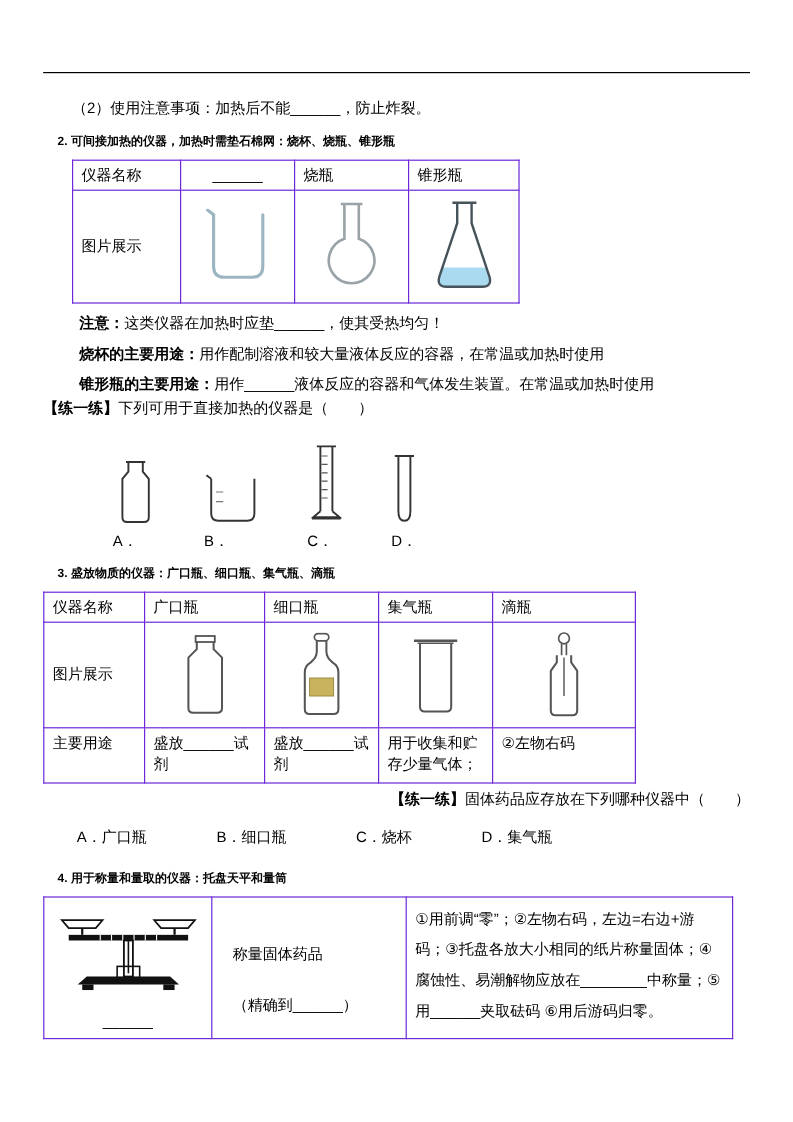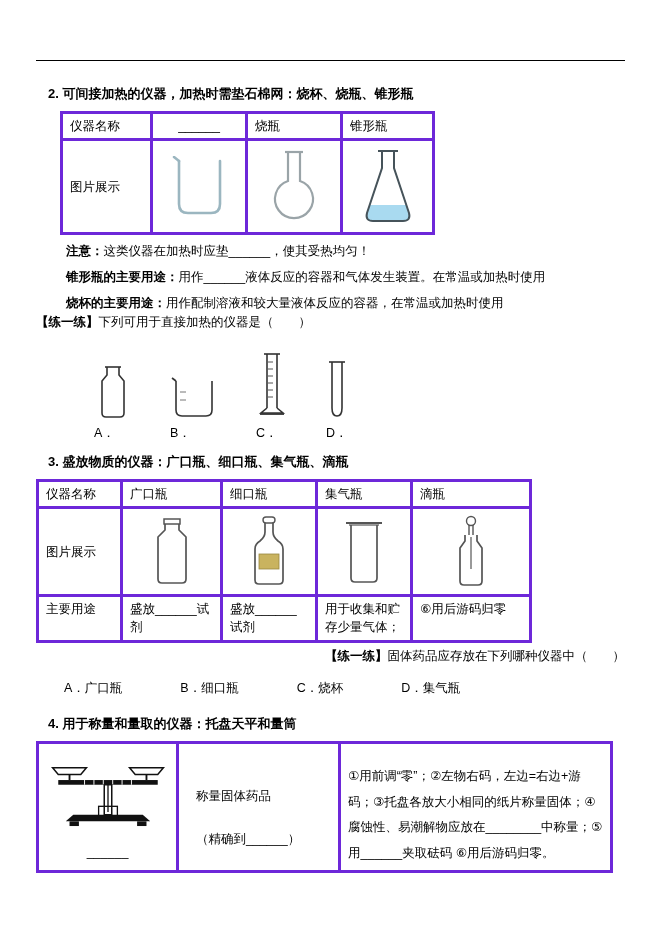--- a/index.html
+++ b/index.html
@@ -9,25 +9,25 @@
     font-family:"Liberation Sans","DejaVu Sans",sans-serif;
     font-size:12.5px; overflow:hidden;
   }
   .page { position:relative; width:661px; height:935px; padding:0 36px; }
   .toprule { position:absolute; top:60px; left:36px; width:589px; border-top:1.6px solid #000; }
   .content { padding-top:74px; }
 
   p.line { line-height:1.5; margin-top:7px; }
   .ind24 { margin-left:24px; }
   .ind30 { margin-left:30px; }
-  .hd { font-size:13px; font-weight:bold; margin-top:11px; margin-left:12px; }
+  .hd { font-size:10px; font-weight:bold; margin-top:11px; margin-left:12px; }
   b { font-weight:bold; }
 
   table { border-collapse:collapse; margin-top:8px; }
-  td { border:3px solid #6d28d9; padding:3px 7px; vertical-align:middle; line-height:1.45; }
+  td { border:1px solid #6d28d9; padding:3px 7px; vertical-align:middle; line-height:1.45; }
   .imgcell { text-align:center; }
 
   .t1 { margin-left:24px; }
   .t1 td.c1 { width:90px; }
   .t1 td.c2 { width:95px; }
   .t1 td.c3 { width:95px; }
   .t1 td.c4 { width:92px; }
   .t1 tr.hrow td { height:25px; }
   .t1 tr.irow td { height:94px; }
   .cellcenter { text-align:center; }
@@ -47,33 +47,34 @@
   .t2 tr.urow td { height:46px; vertical-align:top; }
 
   .optrow { display:flex; gap:58px; margin:14px 0 0 28px; }
 
   .t3 td.c1 { width:140px; }
   .t3 td.c2 { width:162px; }
   .t3 td.c3 { width:272px; }
   .t3 tr.hrow td { height:23px; }
   .t3 tr.brow td { height:118px; }
   .t3 .usecell div { margin:22px 0 0 10px; line-height:1.7; }
-  .t3 .notescell { line-height:2.05; vertical-align:top; padding-top:20px; }
+  .t3 .notescell { line-height:2.05; vertical-align:top; padding-top:6px; }
   .balance-caption { margin-top:4px; text-align:center; }
 
   svg { display:inline-block; vertical-align:bottom; }
 </style>
 </head>
 <body>
 
 <div class="page">
   <div class="toprule"></div>
 
   <div class="content">
 
+    <p class="line ind24">（2）使用注意事项：加热后不能______，防止炸裂。</p>
 
     <p class="hd">2. 可间接加热的仪器，加热时需垫石棉网：烧杯、烧瓶、锥形瓶</p>
 
     <table class="t1">
       <tbody>
           <tr class="hrow">
         <td class="c1">仪器名称</td>
         <td class="c2 cellcenter">______</td>
         <td class="c3">烧瓶</td>
         <td class="c4">锥形瓶</td>
@@ -104,23 +105,23 @@
               <line x1="21" y1="4" x2="41" y2="4" stroke="#46535a" stroke-width="2"></line>
             </svg>
           </span>
         </td>
       </tr>
     </tbody>
       </table>
 
     <p class="line ind30"><b>注意：</b><span>这类仪器在加热时应垫______，使其受热均匀！</span></p>
 
+    <p class="line ind30"><b>烧杯的主要用途：</b><span>用作配制溶液和较大量液体反应的容器，在常温或加热时使用</span></p>
+
     <p class="line ind30"><b>锥形瓶的主要用途：</b><span>用作______液体反应的容器和气体发生装置。在常温或加热时使用</span></p>
-
-    <p class="line ind30"><b>烧杯的主要用途：</b><span>用作配制溶液和较大量液体反应的容器，在常温或加热时使用</span></p>
 
     <p class="line" style="margin-top:1px;"><b>【练一练】</b><span>下列可用于直接加热的仪器是（　　）</span></p>
 
     <div class="figrow">
       <div class="fig">
         <span class="icon">
           <svg width="38" height="56" viewBox="0 0 38 56">
             <path d="M13 3 L13 11 L8 17 L8 49 Q8 53 12 53 L26 53 Q30 53 30 49 L30 17 L25 11 L25 3" fill="none" stroke="#333" stroke-width="1.6"></path>
             <line x1="11" y1="3" x2="27" y2="3" stroke="#333" stroke-width="1.6"></line>
           </svg>
@@ -216,21 +217,21 @@
               <line x1="22" y1="22" x2="22" y2="54" stroke="#555" stroke-width="1.2"></line>
             </svg>
           </span>
         </td>
       </tr>
       <tr class="urow">
         <td class="c1">主要用途</td>
         <td class="c2">盛放______试剂</td>
         <td class="c3">盛放______试剂</td>
         <td class="c4">用于收集和贮存少量气体；</td>
-        <td class="c5">⑥用后游码归零</td>
+        <td class="c5">②左物右码</td>
       </tr>
     </tbody>
       </table>
 
     <p class="line" style="margin-top:4px;text-align:right;"><b>【练一练】</b><span>固体药品应存放在下列哪种仪器中（　　）</span></p>
 
     <div class="optrow">
       <span>A．广口瓶</span>
       <span>B．细口瓶</span>
       <span>C．烧杯</span>

